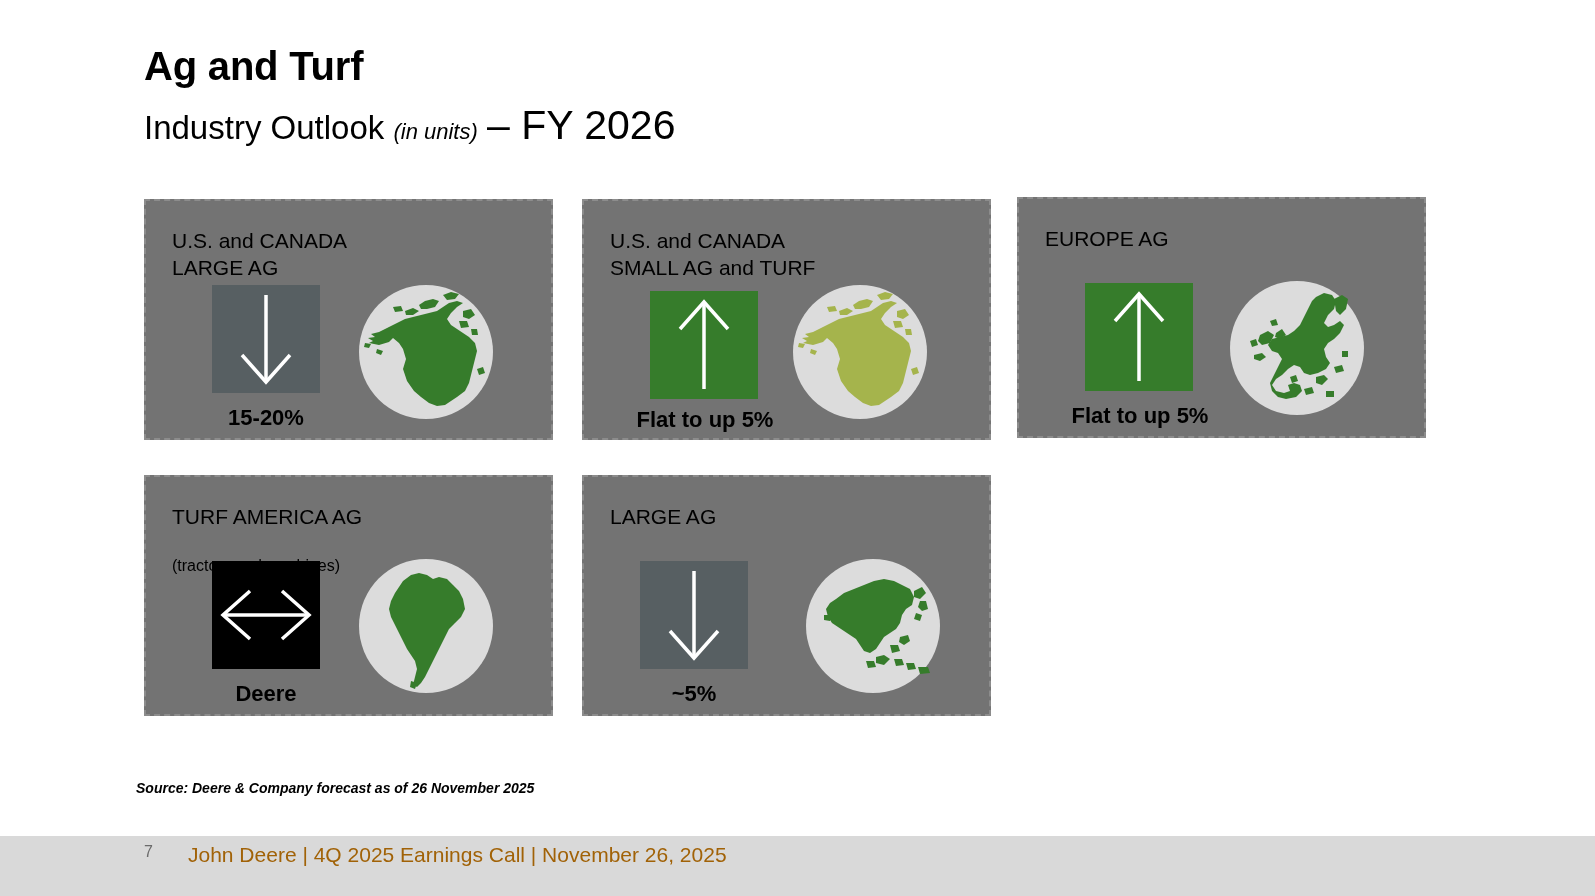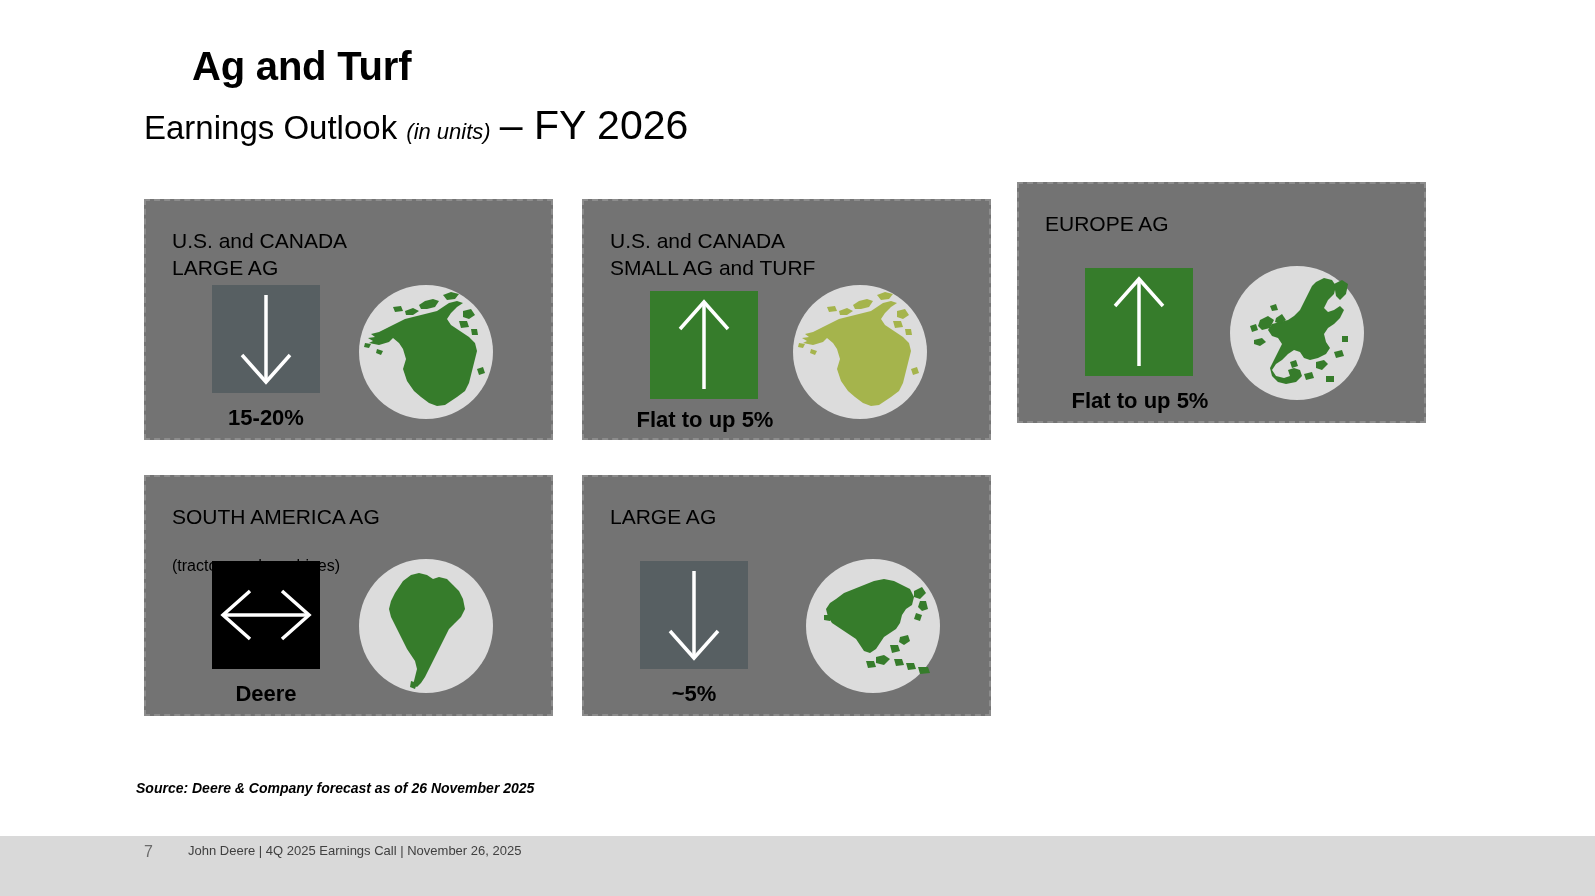--- a/index.html
+++ b/index.html
@@ -9,21 +9,20 @@
     font-family:"Liberation Sans", sans-serif;
     color:#000000;
     overflow:hidden;
     position:relative;
   }
   
   .slide-title{
     position:absolute; left:144px; top:46px;
     font-size:40px; font-weight:bold; letter-spacing:-0.2px;
     line-height:1.0;
-    margin-left:48px;
   }
   .slide-subtitle{
     position:absolute; left:144px; top:105px;
     font-size:33px; font-weight:normal; line-height:1.0;
     white-space:nowrap;
   }
   .slide-subtitle .paren{ font-size:22px;font-style:italic; }
   .slide-subtitle .dash{ font-size:41px; }
 
   
@@ -75,30 +74,30 @@
     position:absolute; left:0; top:836px;
     width:1595px; height:60px;
     background:#d9d9d9;
   }
   .footer-page{
     position:absolute; left:144px; top:843px;
     font-size:16px; color:#6b6b6b;
   }
   .footer-text{
     position:absolute; left:188px; top:843px;
-    font-size:13px; color:#404040;
+    font-size:21px; color:#a16207;
     white-space:nowrap;
   }
 </style>
 </head>
 <body>
 
 <div class="slide-title">Ag and Turf</div>
 <div class="slide-subtitle">
-  <span>Earnings Outlook</span>
+  <span>Industry Outlook</span>
   <span class="paren">(in units)</span>
   <span class="dash">– FY 2026</span>
 </div>
 
 <div class="cards">
 
   <div class="card" style="left:144px; top:199px; width:409px; height:241px;">
     <div class="card-title">U.S. and CANADA
 LARGE AG</div>
     <div class="arrow-box" style="left:66px; top:84px; background:#575F62;">
@@ -163,21 +162,21 @@
           <path d="M112,44 L118,44 L119,50 L113,50 Z"></path>
           <path d="M34,22 L42,21 L44,26 L36,27 Z"></path>
           <path d="M118,84 L124,82 L126,88 L120,90 Z"></path>
           <path d="M6,58 L12,59 L10,63 L5,62 Z"></path>
           <path d="M18,64 L24,66 L22,70 L17,68 Z"></path>
         </g>
       </svg>
     </div>
   </div>
 
-  <div class="card" style="left:1017px; top:182px; width:409px; height:241px;">
+  <div class="card" style="left:1017px; top:197px; width:409px; height:241px;">
     <div class="card-title">EUROPE AG</div>
     <div class="arrow-box" style="left:66px; top:84px; background:#367C2B;">
       <span>
         <svg width="60" height="92" viewBox="0 0 60 92">
           <line x1="30" y1="5" x2="30" y2="90" stroke="#ffffff" stroke-width="3.5"></line>
           <polyline points="6,30 30,3 54,30" fill="none" stroke="#ffffff" stroke-width="3.5"></polyline>
         </svg>
       </span>
     </div>
     <div class="value-label" style="left:36px; top:204px; width:170px;">Flat to up 5%</div>
@@ -202,21 +201,21 @@
           <path d="M112,70 L118,70 L118,76 L112,76 Z"></path>
           <path d="M74,108 L82,106 L84,112 L76,114 Z"></path>
           <path d="M96,110 L104,110 L104,116 L96,116 Z"></path>
           <path d="M40,40 L46,38 L48,44 L42,45 Z"></path>
         </g>
       </svg>
     </div>
   </div>
 
   <div class="card" style="left:144px; top:475px; width:409px; height:241px;">
-    <div class="card-title">SOUTH AMERICA AG</div>
+    <div class="card-title">TURF AMERICA AG</div>
     <div class="card-sub">(tractors and combines)</div>
     <div class="arrow-box" style="left:66px; top:84px; background:#000000;">
       <span>
         <svg width="92" height="60" viewBox="0 0 92 60">
           <line x1="4" y1="30" x2="88" y2="30" stroke="#ffffff" stroke-width="3.5"></line>
           <polyline points="30,6 3,30 30,54" fill="none" stroke="#ffffff" stroke-width="3.5"></polyline>
           <polyline points="62,6 89,30 62,54" fill="none" stroke="#ffffff" stroke-width="3.5"></polyline>
         </svg>
       </span>
     </div>

